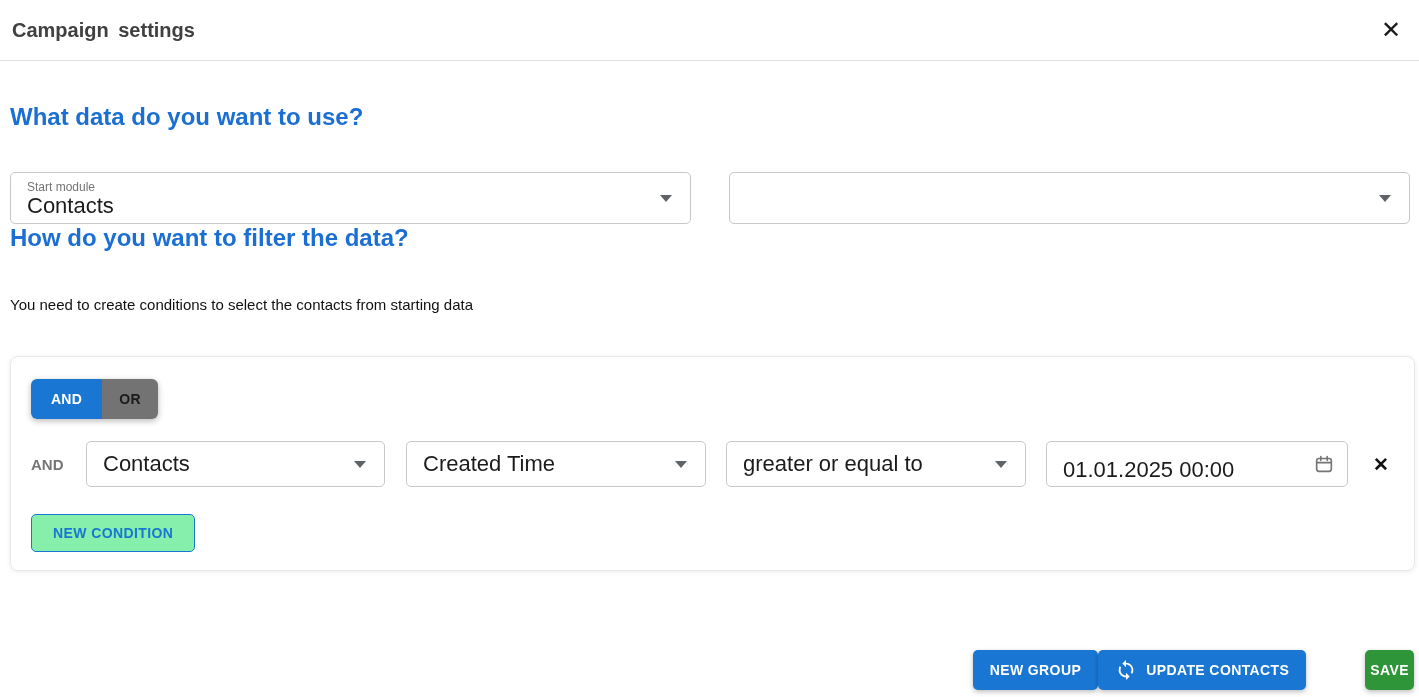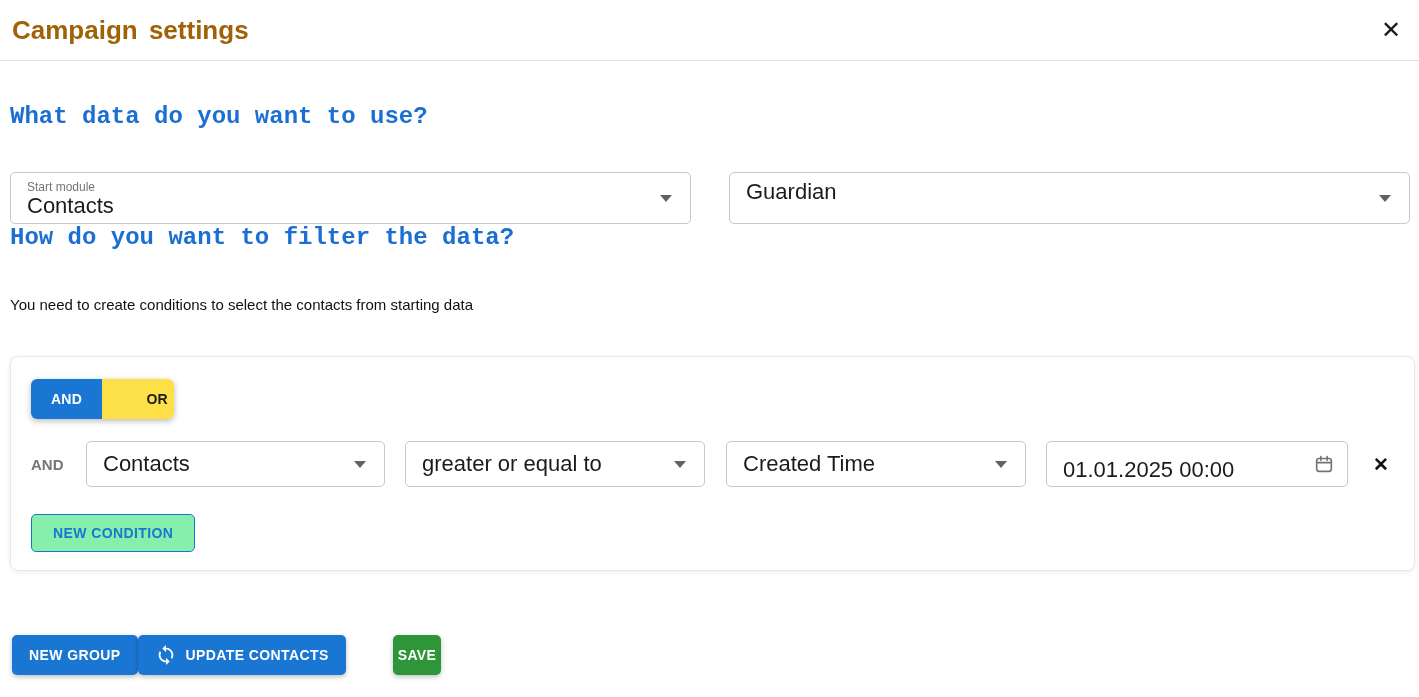--- a/index.html
+++ b/index.html
@@ -17,31 +17,30 @@
     font-family:"Liberation Sans","DejaVu Sans",sans-serif;
     color:var(--text-dark);
   }
   .page{position:relative;width:1419px;height:697px;}
 
   
   .header{
     height:61px;display:flex;align-items:center;justify-content:space-between;
     padding:0 18px 0 12px;border-bottom:1px solid #e0e0e0;
   }
-  .title{margin:0;font-size:26px;font-weight:700;word-spacing:4px;color:#a16207;}
+  .title{margin:0;font-size:20px;font-weight:700;word-spacing:4px;color:#404040;}
   .close-btn{
     background:none;border:none;cursor:pointer;padding:0;
     font-size:24px;line-height:24px;font-weight:400;color:#1b1b1b;
   }
 
   
   .section-heading{
     margin:0 10px;font-size:24px;font-weight:700;color:var(--heading-blue);
     line-height:28px;
-    font-family:Liberation Mono, monospace;
   }
   .heading-1{margin-top:42px;}
   .heading-2{}
   .description{margin:44px 10px 0;font-size:15px;line-height:18px;color:#111;}
 
   
   .fields-row{display:flex;gap:38px;margin:41px 9px 0 10px;}
   .select-box{
     position:relative;border:1px solid var(--border-gray);border-radius:5px;
     background:#fff;cursor:pointer;
@@ -64,21 +63,21 @@
   }
   .toggle{
     display:inline-flex;height:40px;border-radius:6px;overflow:hidden;
     box-shadow:0 2px 6px rgba(0,0,0,0.28);
   }
   .toggle button{
     border:none;cursor:pointer;font-weight:700;font-size:14px;
     font-family:inherit;letter-spacing:0.3px;
   }
   .toggle-and{width:71px;background:var(--accent-blue);color:#fff;}
-  .toggle-or{width:72px;background:#fde047;color:#1b1b1b;text-align:right;}
+  .toggle-or{width:56px;background:#737373;color:#1b1b1b;}
 
   .cond-row{display:flex;align-items:center;margin-top:22px;}
   .row-op{width:55px;flex:0 0 55px;color:var(--label-gray);font-weight:700;font-size:15px;}
   .cond-select{height:46px;display:flex;align-items:center;padding:0 40px 0 16px;}
   .cond-select .select-value{margin-top:0;}
   .w1{width:299px;}
   .w2{width:300px;margin-left:21px;}
   .w3{width:300px;margin-left:20px;}
   .date-box{
     width:302px;height:46px;margin-left:20px;
@@ -95,24 +94,24 @@
 
   .outline-btn{
     margin-top:27px;height:38px;padding:0 21px;background:#86efac;cursor:pointer;
     border:1px solid var(--accent-blue);border-radius:5px;
     color:var(--accent-blue);font-weight:700;font-size:14px;letter-spacing:0.4px;
     font-family:inherit;
   }
 
   
   .footer{
-    position:absolute;left:12px;right:5px;bottom:22px;height:40px;
-    display:flex;align-items:center;justify-content:flex-start;
-  }
-  .footer-right{display:flex;align-items:center;gap:16px;}
+    position:absolute;left:12px;right:5px;bottom:7px;height:40px;
+    display:flex;align-items:center;justify-content:flex-end;
+  }
+  .footer-right{display:flex;align-items:center;gap:28px;}
   .solid-btn{
     height:40px;border:none;border-radius:5px;cursor:pointer;
     color:#fff;font-weight:700;font-size:14px;letter-spacing:0.4px;
     padding:0 17px;box-shadow:0 2px 5px rgba(0,0,0,0.25);
     font-family:inherit;display:flex;align-items:center;gap:9px;
   }
   .blue{background:var(--accent-blue);}
   .green{background:var(--save-green);padding:0 5px;margin-left:31px;}
   .sync-icon{display:flex;align-items:center;}
 </style>
@@ -128,21 +127,20 @@
 
   <h2 class="section-heading heading-1">What data do you want to use?</h2>
 
   <div class="fields-row">
     <div class="select-box">
       <span class="float-label">Start module</span>
       <span class="select-value">Contacts</span>
       <span class="dd-arrow"></span>
     </div>
     <div class="select-box">
-      <span class="select-value">Guardian</span>
       <span class="dd-arrow"></span>
     </div>
   </div>
 
   <h2 class="section-heading heading-2">How do you want to filter the data?</h2>
 
   <p class="description">You need to create conditions to select the contacts from starting data</p>
 
   <div class="group-card">
 
@@ -152,27 +150,27 @@
     </div>
 
     <div class="cond-row">
       <span class="row-op">AND</span>
 
       <div class="select-box cond-select w1">
         <span class="select-value">Contacts</span>
         <span class="dd-arrow"></span>
       </div>
 
+      <div class="select-box cond-select w2">
+        <span class="select-value">Created Time</span>
+        <span class="dd-arrow"></span>
+      </div>
+
       <div class="select-box cond-select w3">
         <span class="select-value">greater or equal to</span>
-        <span class="dd-arrow"></span>
-      </div>
-
-      <div class="select-box cond-select w2">
-        <span class="select-value">Created Time</span>
         <span class="dd-arrow"></span>
       </div>
 
       <div class="date-box">
         <span class="select-value">01.01.2025 00:00</span>
         <button class="cal-btn">
           <svg width="22" height="22" viewBox="0 0 24 24" fill="none" stroke="#757575" stroke-width="1.8" stroke-linecap="round">
             <rect x="4" y="6" width="16" height="14" rx="2.5"></rect>
             <line x1="8.5" y1="4" x2="8.5" y2="8"></line>
             <line x1="15.5" y1="4" x2="15.5" y2="8"></line>

